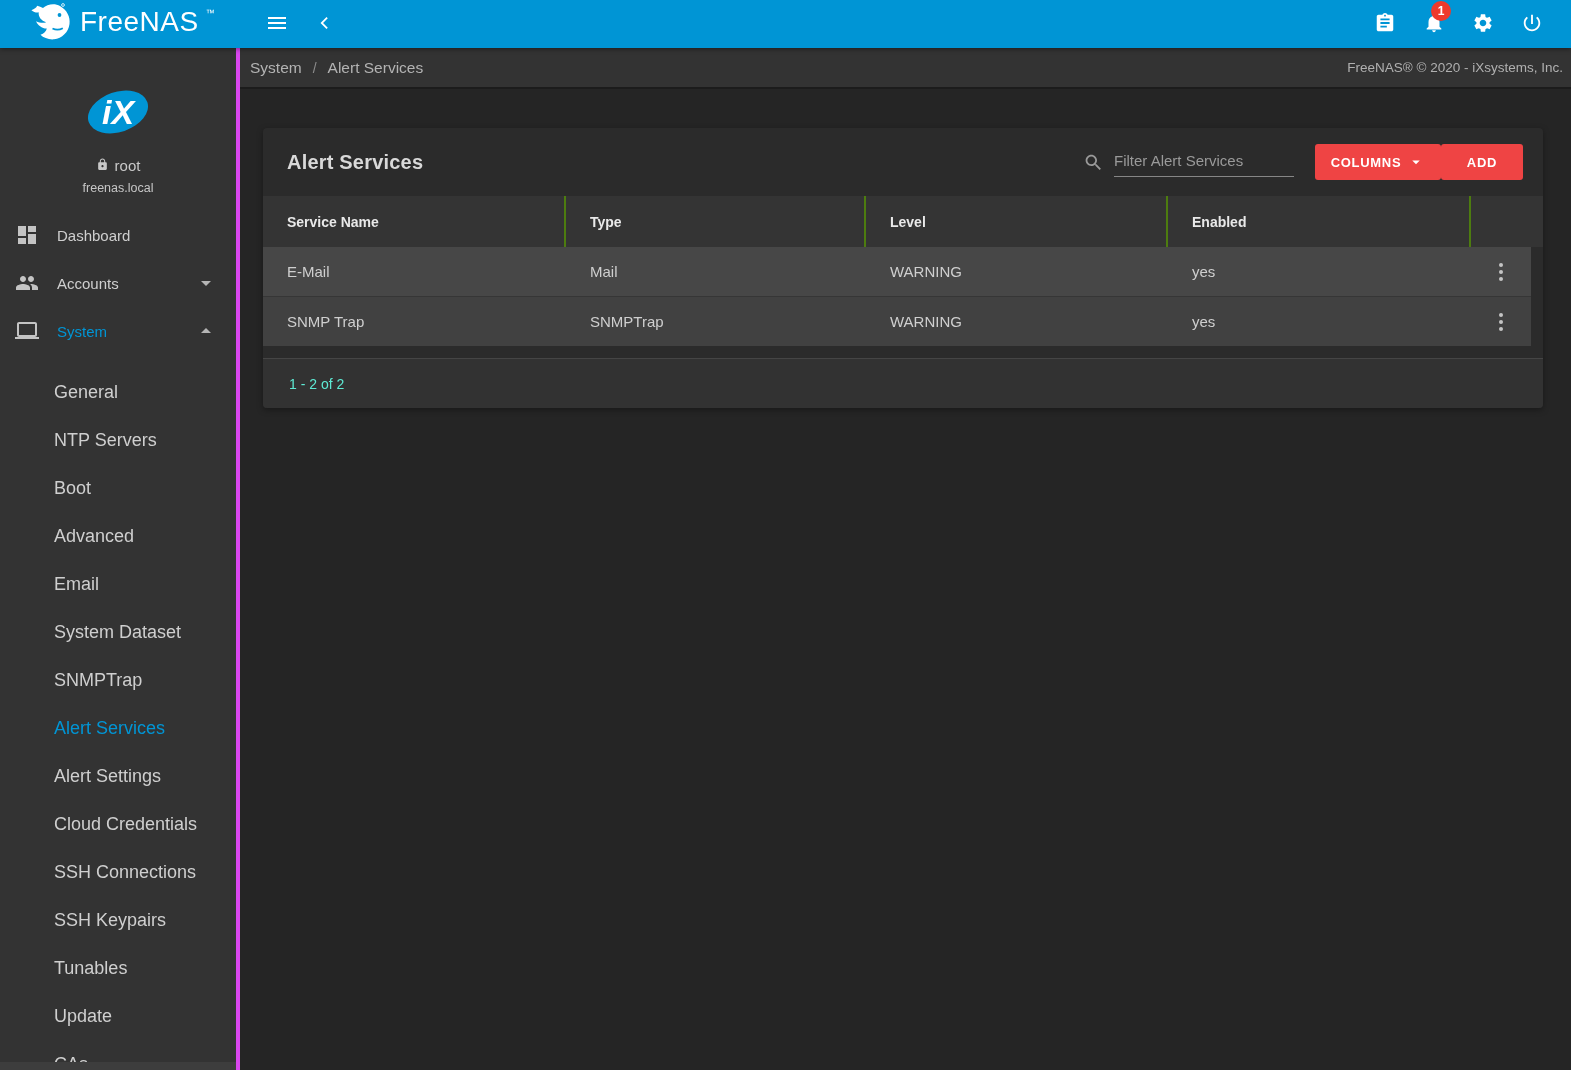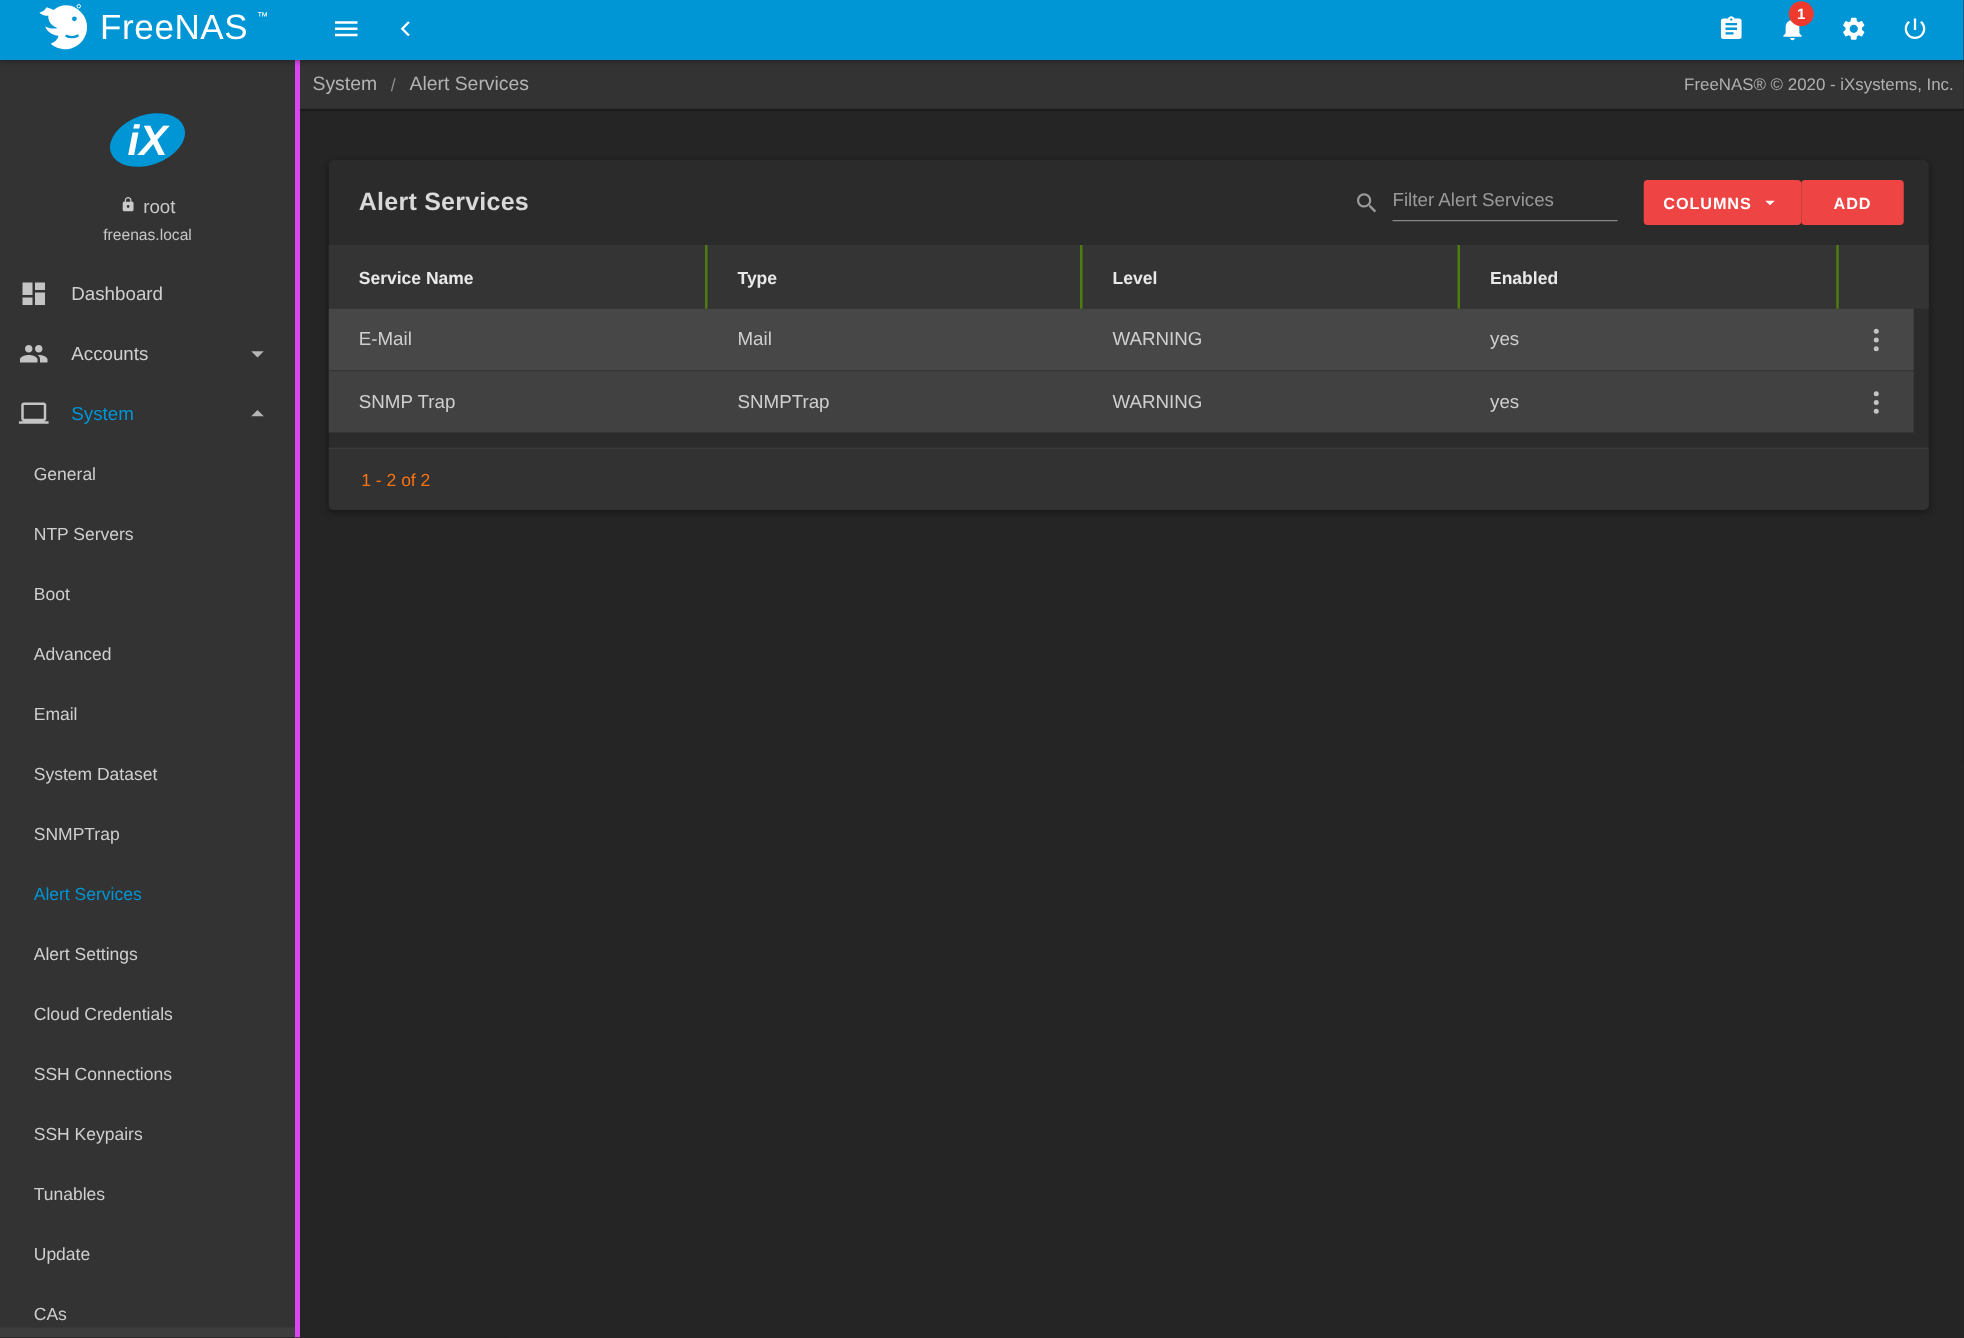--- a/index.html
+++ b/index.html
@@ -43,22 +43,22 @@
   .user-name{display:flex;justify-content:center;align-items:center;gap:6px;
     color:#c9c9c9;font-size:15px;margin-top:20px;}
   .user-name svg{fill:#c9c9c9;}
   .user-host{text-align:center;color:#c6c6c6;font-size:12.5px;margin-top:7px;}
   .nav{margin-top:16px;}
   .nav-item{height:48px;display:flex;align-items:center;
     padding:0 18px 0 15px;color:#cfcfcf;font-size:15px;cursor:pointer;}
   .nav-icon{width:24px;height:24px;margin-right:18px;fill:#c4c4c4;flex:none;}
   .nav-caret{margin-left:auto;fill:#b5b5b5;flex:none;}
   .nav-item.active-parent .nav-label{color:#0095d5;}
-  .nav-sub{height:48px;display:flex;align-items:center;padding-left:27px;
-    color:#cfcfcf;font-size:14px;cursor:pointer;}
+  .nav-sub{height:48px;display:flex;align-items:flex-end;padding-left:54px;
+    color:#cfcfcf;font-size:18px;cursor:pointer;}
   .nav-sub.active{color:#0095d5;}
   .sidebar-bottom{position:absolute;left:0;right:0;bottom:0;height:8px;background:#3d3d3d;}
 
   
   .breadcrumb-bar{
     position:absolute;left:240px;top:48px;right:0;height:41px;box-sizing:border-box;
     background:#333333;border-bottom:2px solid #1c1c1c;
     display:flex;align-items:center;justify-content:space-between;
     padding:0 8px 0 10px;
   }
@@ -103,21 +103,21 @@
   .trow.even{height:50px;background:#414141;border-top:1px solid #363636;}
   .td{box-sizing:border-box;padding-left:24px;color:#cfcfcf;font-size:15px;
     white-space:nowrap;overflow:hidden;}
   .td-actions{width:60px;flex:none;display:flex;justify-content:center;padding-left:0;}
   .dots-btn{background:none;border:none;display:flex;flex-direction:column;gap:3px;
     padding:4px;cursor:pointer;}
   .dot{width:4px;height:4px;border-radius:50%;background:#c4c4c4;}
   .card-footer{
     position:absolute;left:0;right:0;bottom:0;height:50px;box-sizing:border-box;
     background:#323232;border-top:1px solid #454545;border-radius:0 0 4px 4px;
-    display:flex;align-items:center;padding-left:26px;color:#f97316;font-size:14px;
+    display:flex;align-items:center;padding-left:26px;color:#5eead4;font-size:14px;
   }
 </style>
 </head>
 <body>
 
 <header class="topbar">
   <div class="brand">
     <span>
       <svg width="46" height="40" viewBox="0 0 46 40">
         <path fill="#fff" d="M16 6 C20 2 28 1 33 4 C40 8 43.5 15 42.5 22 C41.5 30 35 36.5 27 37.3 C22 37.8 16.5 36 13.5 32.8 C17 31.8 19.2 29.3 19.8 26.6 C14.8 26.2 10.6 23.2 9.1 19.2 C12.2 20.8 16.2 21.3 19.2 20.3 C14.2 18.8 11.2 14.8 11.7 10.3 C9.7 10.9 7 10.3 4.4 8.2 C7.5 7.2 9.2 5.8 10.2 3.8 C12.2 4.3 14.2 5 16 6 Z"></path>

